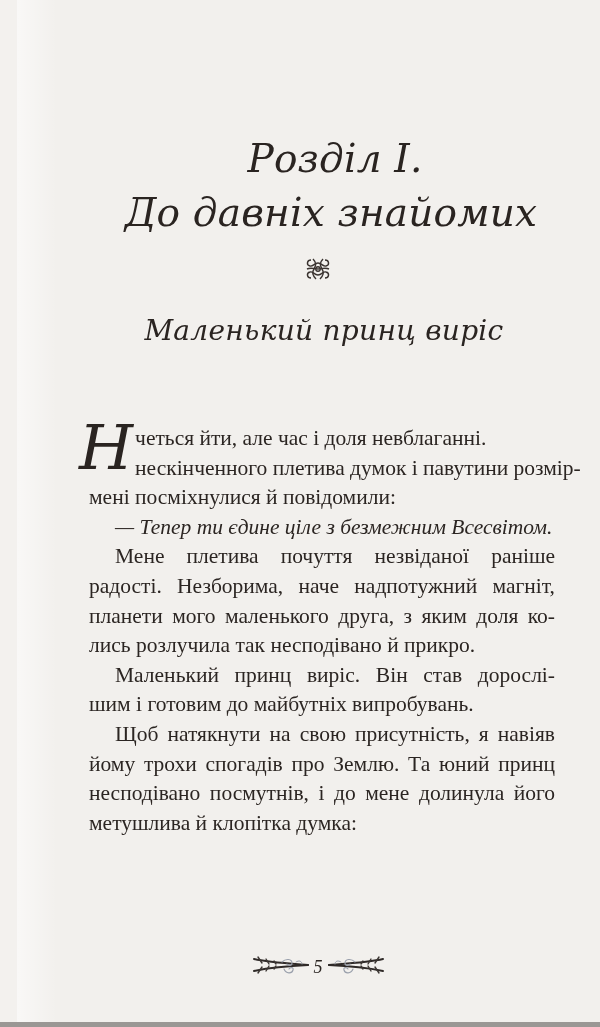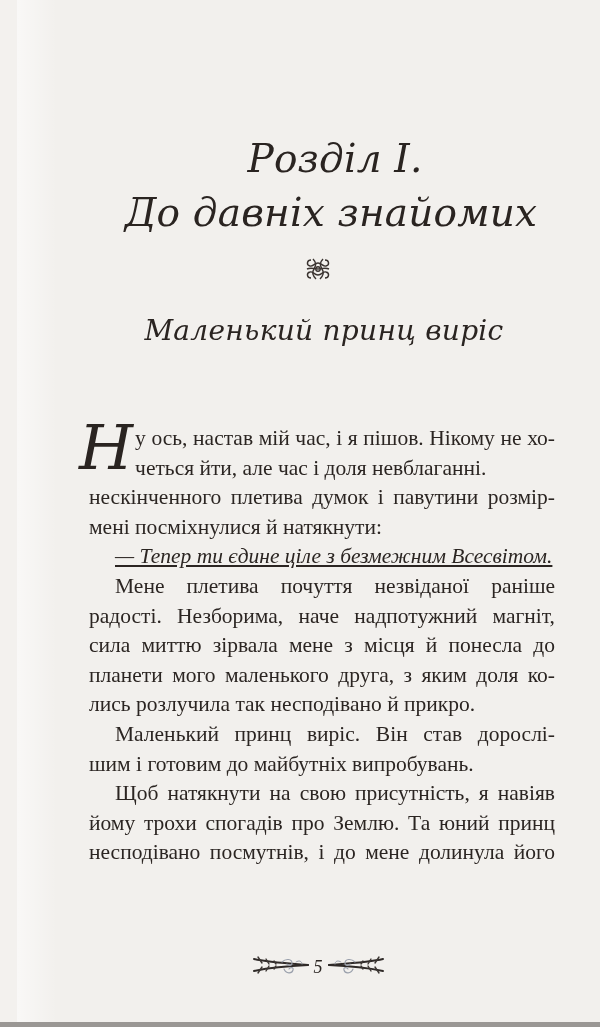--- a/index.html
+++ b/index.html
@@ -95,21 +95,20 @@
       white-space: nowrap;
     }
     .body-text .line.last {
       text-align-last: left;
     }
     .body-text .line.ind {
       padding-left: 26px;
     }
     .body-text .italic {
       font-style: italic;
-      text-decoration: underline;
     }
     .folio {
       position: absolute;
       top: 955px;
       left: 226px;
       width: 150px;
       height: 24px;
       display: flex;
       align-items: center;
       justify-content: center;
@@ -140,35 +139,34 @@
         <path d="M4 13 C8 11 12 13 15 13 C18 13 22 11 26 13"></path>
         <circle cx="15" cy="13" r="2.2"></circle>
       </g>
     </svg>
   </div>
 
   <h2 class="subtitle">Маленький принц виріс</h2>
 
   <div class="body-text">
     <span class="drop-cap">Н</span>
-    <span class="line">у ось, настав мій час, і я пішов. Нікому не хо-</span>
     <span class="line last">четься йти, але час і доля невблаганні.</span>
     <span class="line">нескінченного плетива думок і павутини розмір-</span>
-    <span class="line last">мені посміхнулися й натякнути:</span>
+    <span class="line last">мені посміхнулися й повідомили:</span>
     <span class="line ind italic last">— Тепер ти єдине ціле з безмежним Всесвітом.</span>
     <span class="line ind">Мене плетива почуття незвіданої раніше</span>
     <span class="line">радості. Незборима, наче надпотужний магніт,</span>
-    <span class="line">сила миттю зірвала мене з місця й понесла до</span>
     <span class="line">планети мого маленького друга, з яким доля ко-</span>
     <span class="line last">лись розлучила так несподівано й прикро.</span>
     <span class="line ind">Маленький принц виріс. Він став дорослі-</span>
     <span class="line last">шим і готовим до майбутніх випробувань.</span>
     <span class="line ind">Щоб натякнути на свою присутність, я навіяв</span>
     <span class="line">йому трохи спогадів про Землю. Та юний принц</span>
     <span class="line">несподівано посмутнів, і до мене долинула його</span>
+    <span class="line last">метушлива й клопітка думка:</span>
   </div>
 
   <div class="folio">
     <span>
       <svg width="58" height="24" viewBox="0 0 58 24">
         <g fill="none" stroke-linecap="round">
           <path d="M2 6 C14 9 30 10 56 12" stroke="#2f2a28" stroke-width="2"></path>
           <path d="M2 18 C16 15 32 13 56 12" stroke="#2f2a28" stroke-width="2"></path>
           <path d="M6 4 L10 10 M14 6 L17 11 M22 8 L24 11" stroke="#3c3633" stroke-width="1.4"></path>
           <path d="M6 20 L10 14 M14 18 L17 13 M22 16 L24 13" stroke="#3c3633" stroke-width="1.4"></path>

